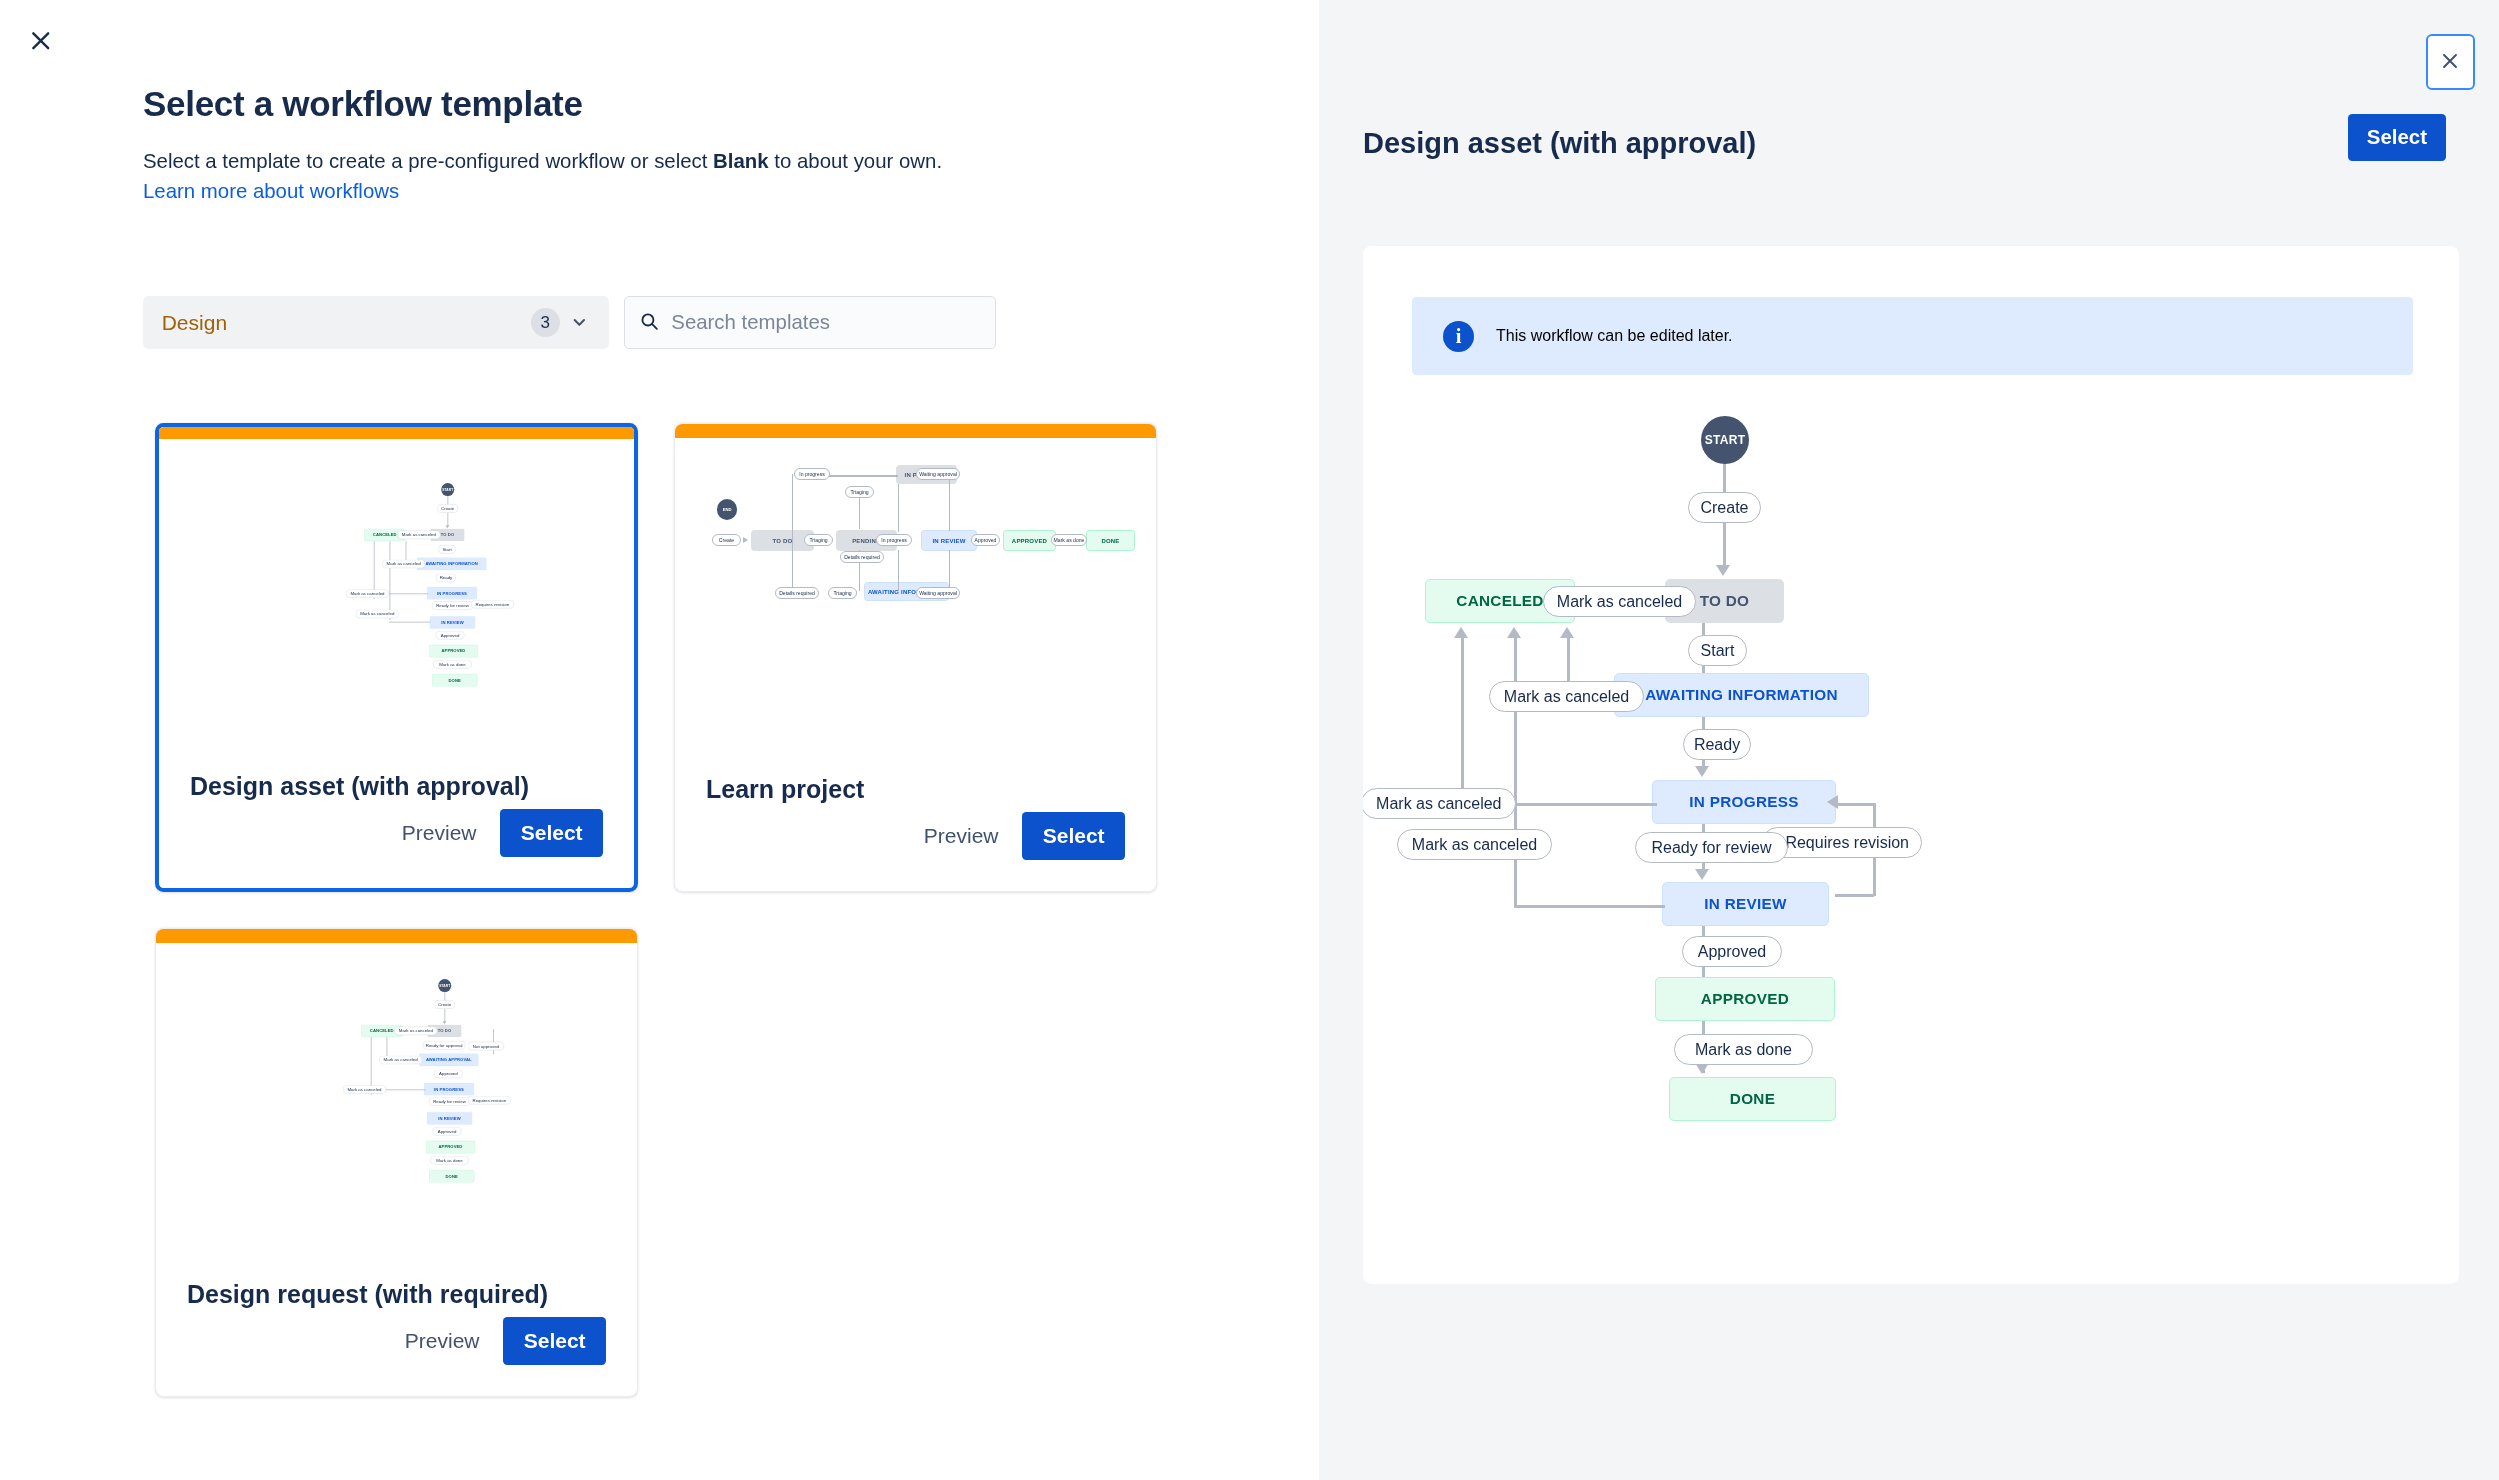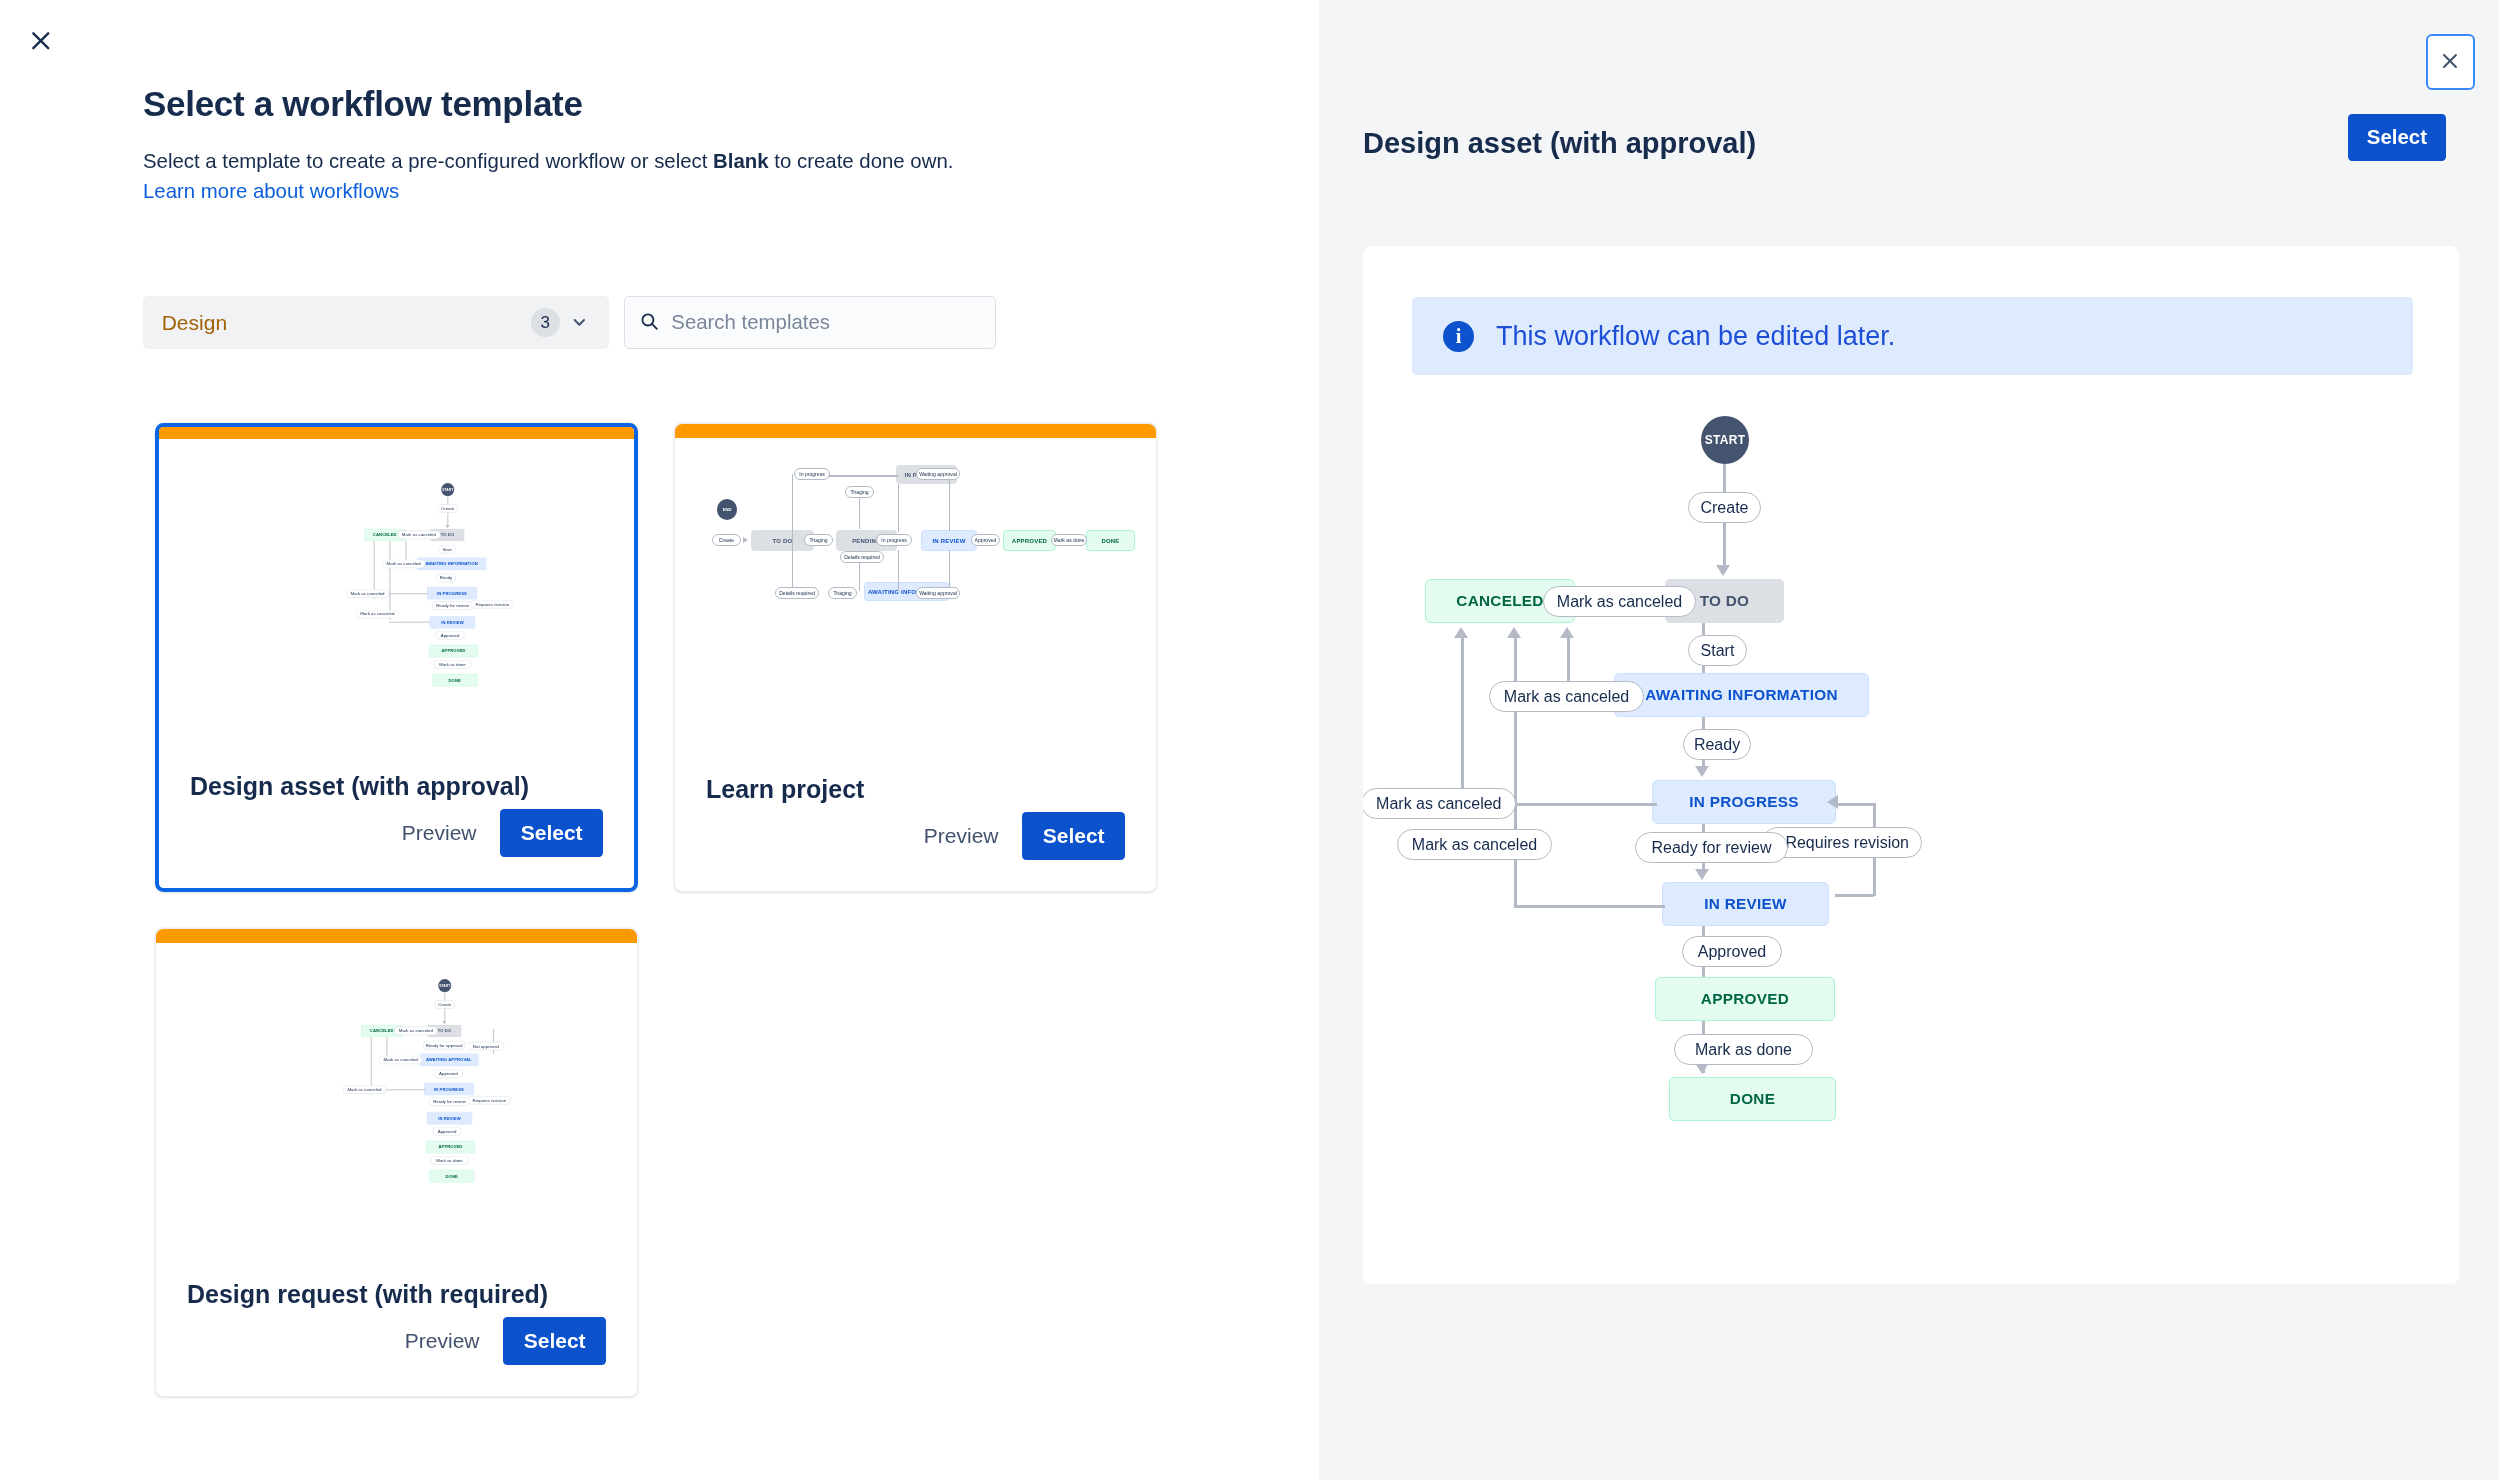--- a/index.html
+++ b/index.html
@@ -156,21 +156,21 @@
     background: #deebff; border-radius: 4.2px;
     display: flex; align-items: center; gap: 22px; padding: 0 31px;
   }
   .info-icon {
     width: 31px; height: 31px; border-radius: 50%;
     background: #0c52cc; color: #fff;
     display: flex; align-items: center; justify-content: center;
     font-size: 20.4px; font-weight: 700; font-family: "Liberation Serif", serif;
     flex: 0 0 31px;
   }
-  .info-text { font-size: 27px; color: #1d4ed8; }
+  .info-text { font-size: 16px; color: #000000; }
 
   
   .diagram { position: absolute; left: 0; top: 170px; width: 1096px; height: 850px; }
   .dg-node {
     position: absolute;
     border-radius: 5.1px;
     display: flex; align-items: center; justify-content: center;
     font-size: 15.3px; font-weight: 700; letter-spacing: 0.3px;
     white-space: nowrap;
   }
@@ -242,21 +242,21 @@
     <div class="close-x">
       <span>
         <svg width="25.5" height="25.5" viewBox="0 0 24 24" fill="none" stroke="#172b4d" stroke-width="2.2" stroke-linecap="round">
           <path d="M5 5 L19 19 M19 5 L5 19"></path>
         </svg>
       </span>
     </div>
 
     <div class="left-inner">
       <div class="page-title">Select a workflow template</div>
-      <div class="subtitle"><span>Select a template to create a pre-configured workflow or select </span><b>Blank</b><span> to create done own.</span></div>
+      <div class="subtitle"><span>Select a template to create a pre-configured workflow or select </span><b>Blank</b><span> to about your own.</span></div>
       <a class="learn-link" href="#">Learn more about workflows</a>
     </div>
 
     <div class="filter-row">
       <div class="category-select">
         <span class="category-label">Design</span>
         <span class="count-badge">3</span>
         <span class="chev">
           <svg width="18.7" height="18.7" viewBox="0 0 24 24" fill="none" stroke="#44546f" stroke-width="2.6" stroke-linecap="round" stroke-linejoin="round">
             <path d="M6 9 L12 15 L18 9"></path>

